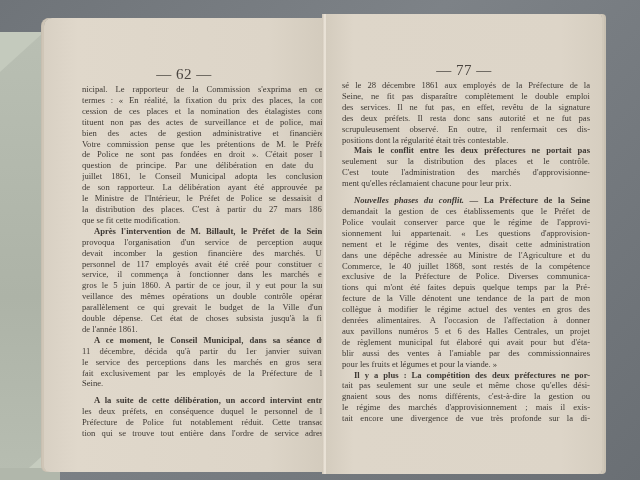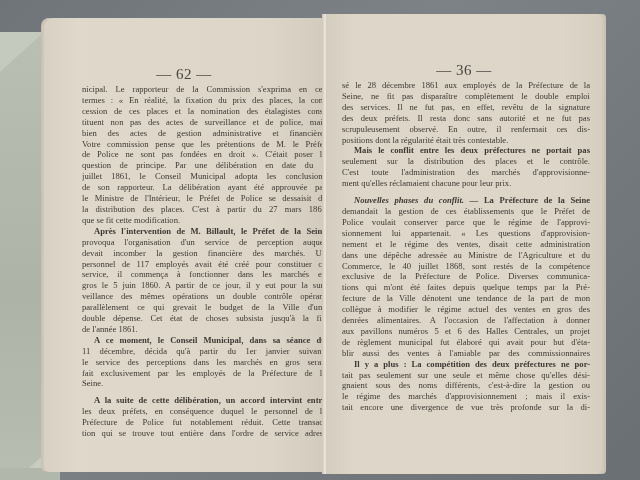--- a/index.html
+++ b/index.html
@@ -104,21 +104,21 @@
     <span class="line indent">A la suite de cette délibération, un accord intervint entre</span>
     <span class="line">les deux préfets, en conséquence duquel le personnel de la</span>
     <span class="line">Préfecture de Police fut notablement réduit. Cette transac-</span>
     <span class="line">tion qui se trouve tout entière dans l'ordre de service adres-</span>
   </div>
 </div>
 
 <div class="gutter"></div>
 
 <div class="page page-right">
-  <div class="folio">— 36 —</div>
+  <div class="folio">— 77 —</div>
   <div class="text-block">
     <span class="line">sé le 28 décembre 1861 aux employés de la Préfecture de la</span>
     <span class="line">Seine, ne fit pas disparaître complètement le double emploi</span>
     <span class="line">des services. Il ne fut pas, en effet, revêtu de la signature</span>
     <span class="line">des deux préfets. Il resta donc sans autorité et ne fut pas</span>
     <span class="line">scrupuleusement observé. En outre, il renfermait ces dis-</span>
     <span class="line last">positions dont la régularité était très contestable.</span>
     <span class="line indent">Mais le conflit entre les deux préfectures ne portait pas</span>
     <span class="line">seulement sur la distribution des places et le contrôle.</span>
     <span class="line">C'est toute l'administration des marchés d'approvisionne-</span>
@@ -132,19 +132,20 @@
     <span class="line">dans une dépêche adressée au Ministre de l'Agriculture et du</span>
     <span class="line">Commerce, le 40 juillet 1868, sont restés de la compétence</span>
     <span class="line">exclusive de la Préfecture de Police. Diverses communica-</span>
     <span class="line">tions qui m'ont été faites depuis quelque temps par la Pré-</span>
     <span class="line">fecture de la Ville dénotent une tendance de la part de mon</span>
     <span class="line">collègue à modifier le régime actuel des ventes en gros des</span>
     <span class="line">denrées alimentaires. A l'occasion de l'affectation à donner</span>
     <span class="line">aux pavillons numéros 5 et 6 des Halles Centrales, un projet</span>
     <span class="line">de règlement municipal fut élaboré qui avait pour but d'éta-</span>
     <span class="line">blir aussi des ventes à l'amiable par des commissionnaires</span>
+    <span class="line last">pour les fruits et légumes et pour la viande. »</span>
     <span class="line indent">Il y a plus : La compétition des deux préfectures ne por-</span>
     <span class="line">tait pas seulement sur une seule et même chose qu'elles dési-</span>
     <span class="line">gnaient sous des noms différents, c'est-à-dire la gestion ou</span>
     <span class="line">le régime des marchés d'approvisionnement ; mais il exis-</span>
     <span class="line">tait encore une divergence de vue très profonde sur la di-</span>
   </div>
 </div>
 
 </body></html>

